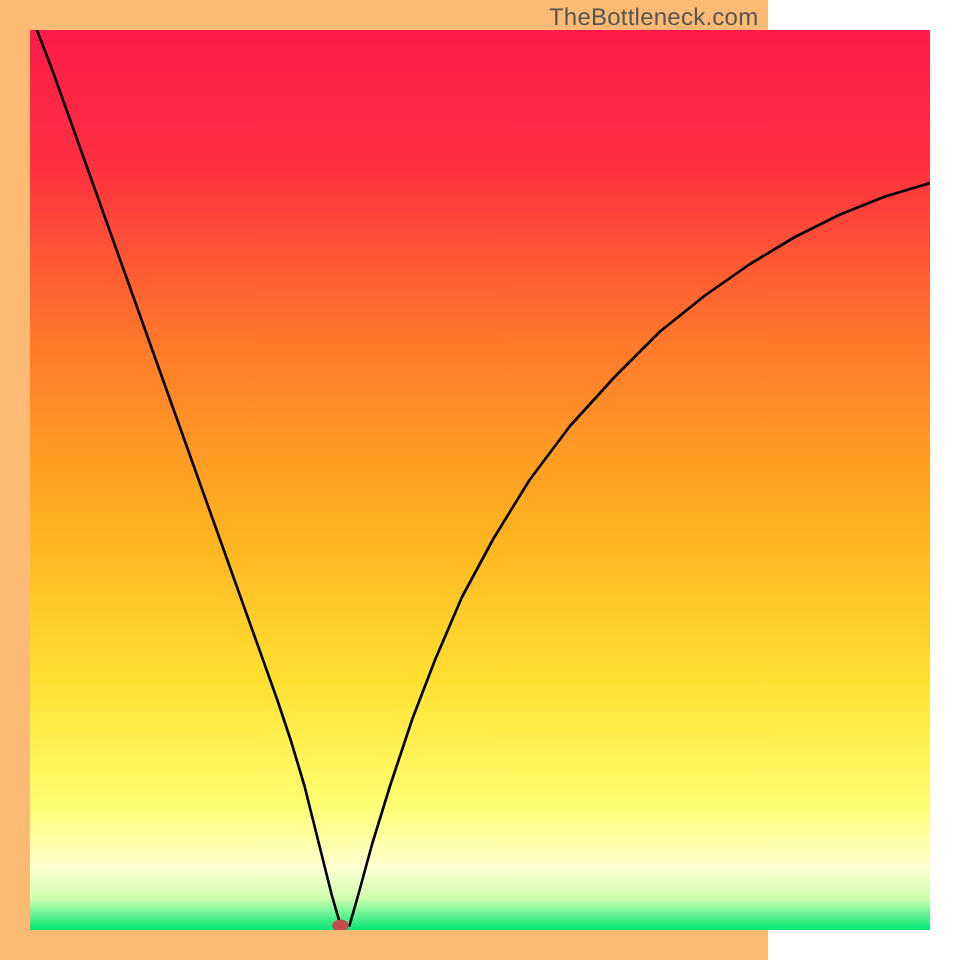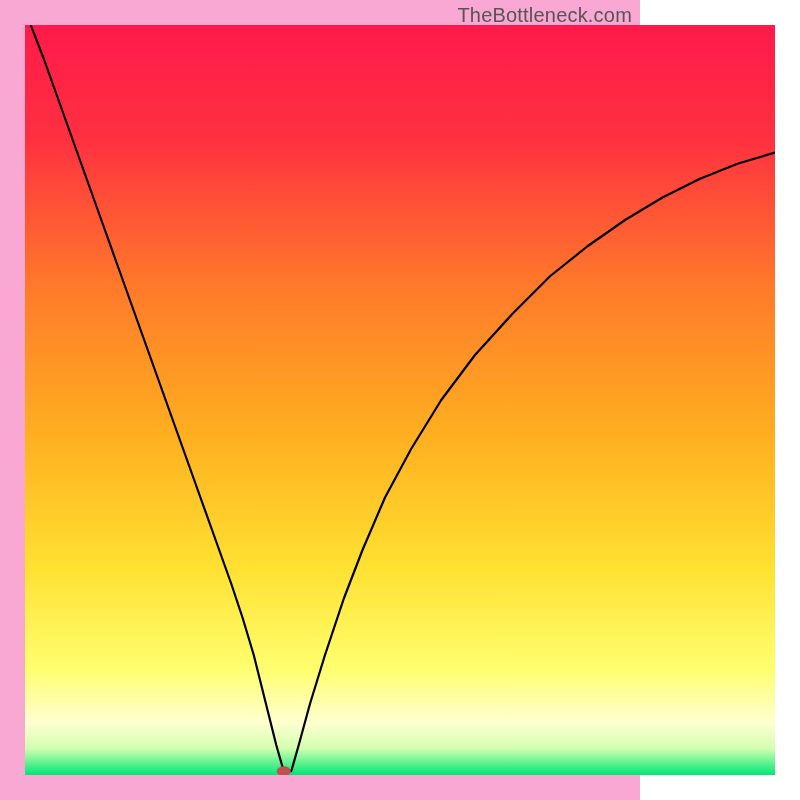--- a/index.html
+++ b/index.html
@@ -7,21 +7,21 @@
     padding: 0;
     width: 800px;
     height: 800px;
     overflow: hidden;
     font-family: Arial, sans-serif;
   }
   .chart-container {
     position: relative;
     width: 640px;
     height: 800px;
-    background: #f9a8d4;
+    background: #fdba74;
   }
   .plot-area {
     position: absolute;
     left: 25px;
     top: 25px;
     width: 750px;
     height: 750px;
   }
   .watermark {
     position: absolute;

